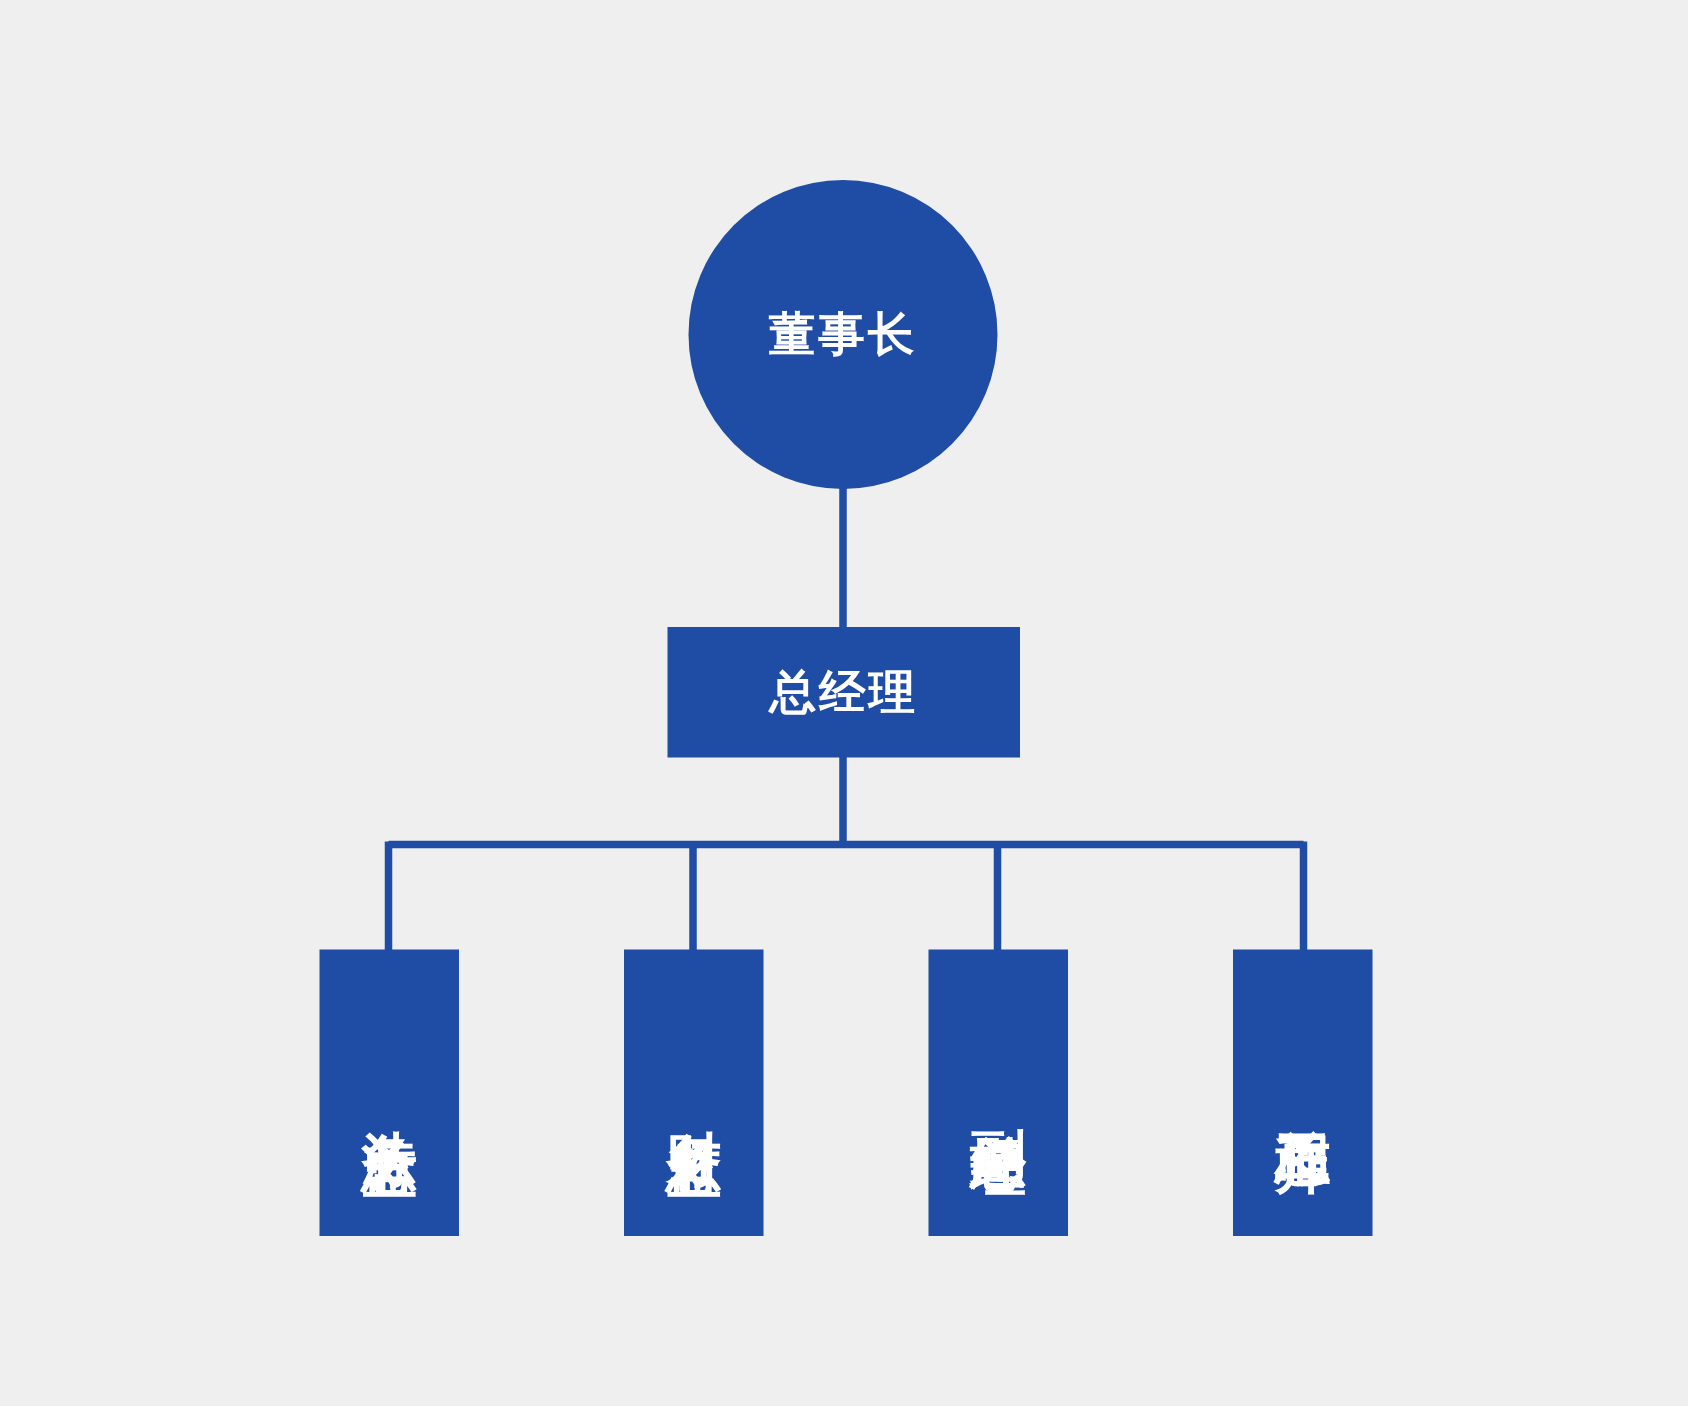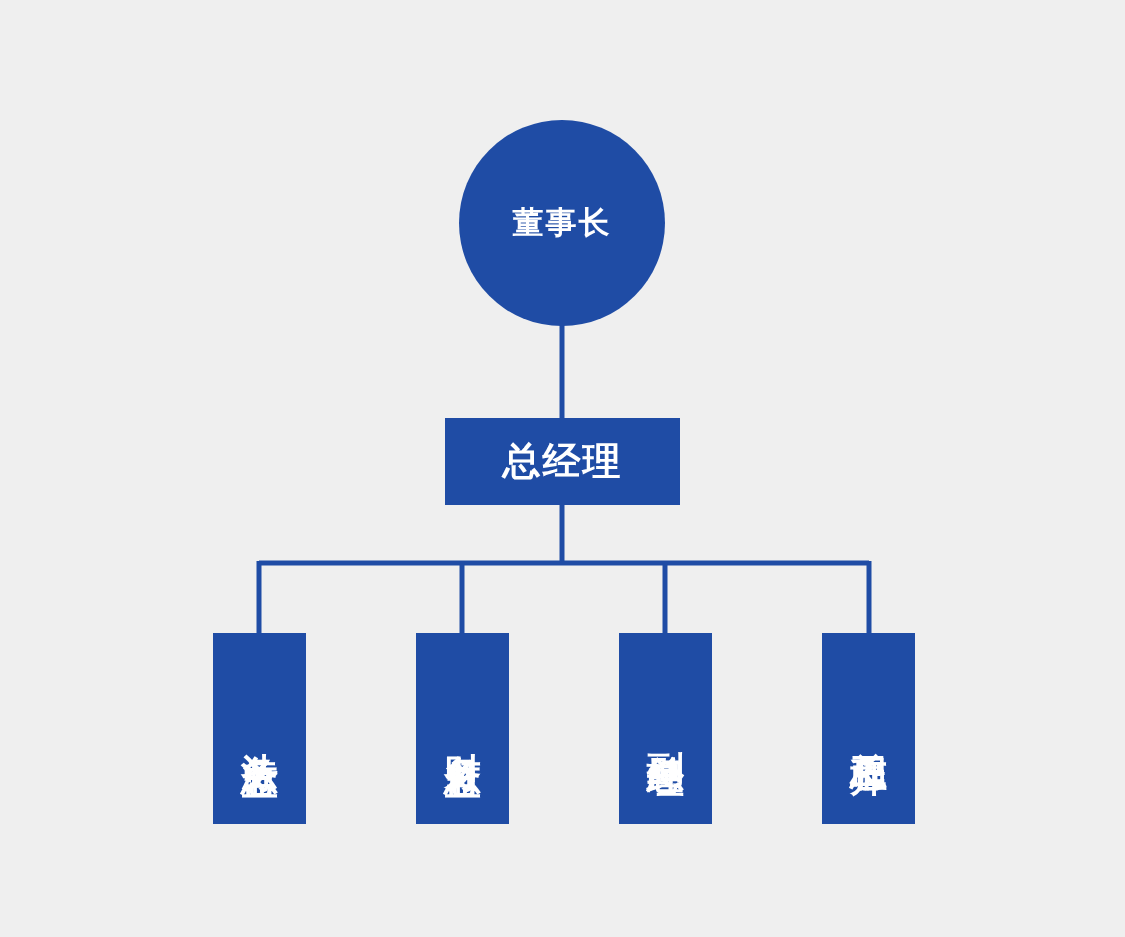--- a/index.html
+++ b/index.html
@@ -40,21 +40,21 @@
     color: #ffffff;
     font-weight: bold;
     letter-spacing: 2px;
     line-height: 1.15;
     white-space: nowrap;
   }
   .label-root {
     font-size: 31px;
   }
   .label-mid {
-    font-size: 38px;
+    font-size: 31px;
     text-align: center;
   }
   .label-vertical {
     writing-mode: vertical-rl;
     text-orientation: upright;
     font-size: 37px;
     letter-spacing: 3px;
     line-height: 1;
   }
 </style>

